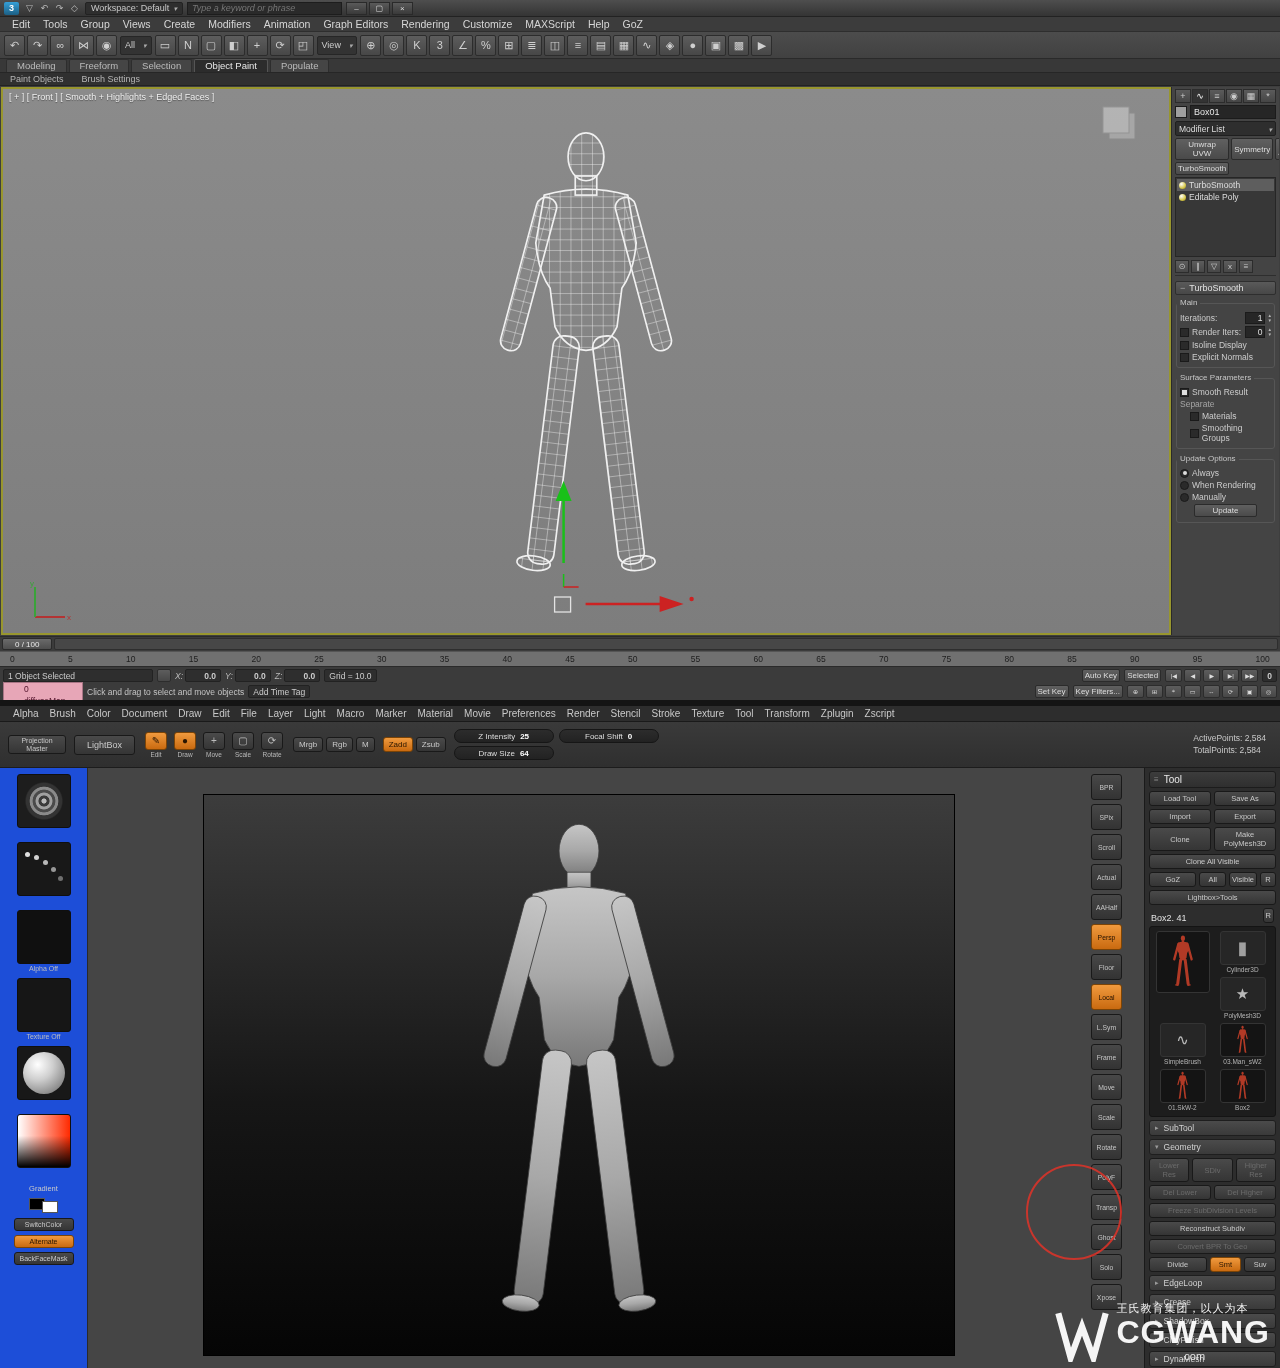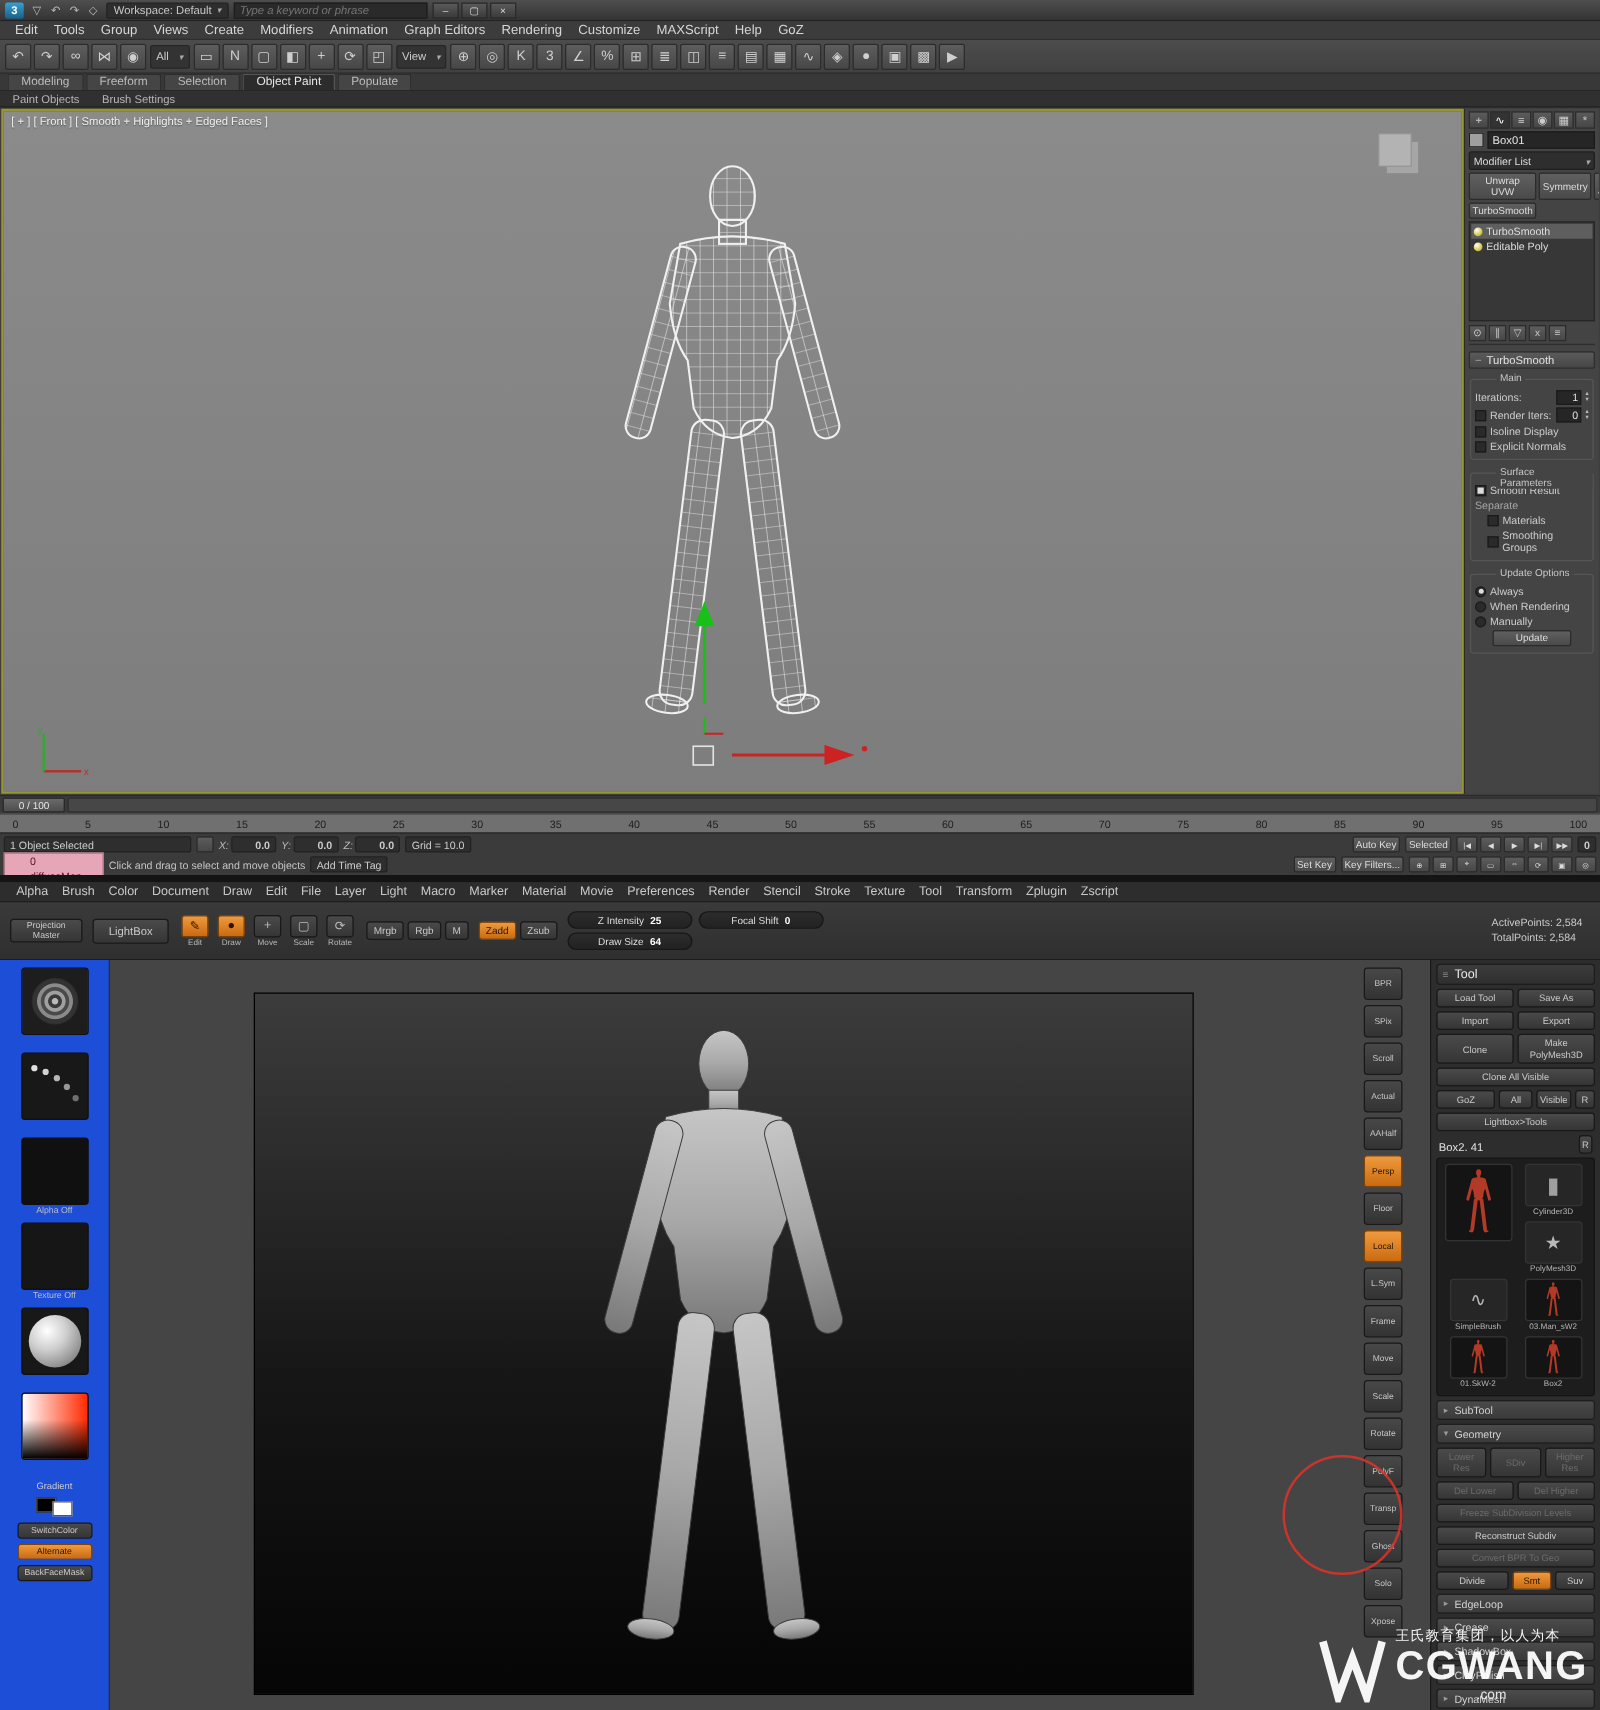--- a/index.html
+++ b/index.html
@@ -50,21 +50,21 @@
 .mxbtn.wide{width:70%;margin:2px auto;display:block}
 .stack{background:#373737;border:1px solid #262626;height:80px;display:flex;flex-direction:column;padding:1px}
 .stackrow{display:flex;align-items:center;gap:3px;padding:1px 2px;font-size:8.5px;color:#ddd}
 .stackrow.active{background:#5e5e5e}
 .bulb{width:7px;height:7px;border-radius:50%;background:radial-gradient(circle at 35% 30%,#fff,#d6c84a 60%,#8a7a1a)}
 .stackbar{display:flex;gap:2px;padding:1px 0 2px;border-bottom:1px solid #2e2e2e}
 .sico{width:14px;height:13px;background:linear-gradient(#5d5d5d,#474747);border:1px solid #2c2c2c;font-size:8px;color:#ccc;display:flex;align-items:center;justify-content:center}
 .rollhead{background:linear-gradient(#5a5a5a,#474747);border:1px solid #2e2e2e;border-radius:2px;padding:1px 4px;font-size:9px;color:#e2e2e2;display:flex;gap:4px;margin-top:3px}
 .rollhead::before{content:"−";color:#aaa}
 .groupbox{border:1px solid #565656;border-radius:3px;margin:6px 1px 2px;padding:6px 3px 3px;position:relative}
-.gb-title{position:absolute;top:-6px;left:20px;background:#444;padding:0 3px;font-size:8px;color:#c6c6c6}
+.gb-title{position:absolute;top:-6px;left:0;background:#444;padding:0 3px;font-size:8px;color:#c6c6c6}
 .irow{display:flex;align-items:center;gap:3px;margin:2px 0}
 .irow.ind{margin-left:10px}
 .lbl{font-size:8.5px;color:#ccc}
 .lbl.grow{flex:1}
 .lbl.dim{color:#a5a5a5}
 .fld{background:#262626;border:1px solid #1b1b1b;color:#e0e0e0;font-size:8.5px;padding:0 2px;min-width:20px;text-align:right}
 .spin{display:inline-flex;flex-direction:column}
 .spin::before{content:"▴";font-size:5px;line-height:5px;color:#bbb}
 .spin::after{content:"▾";font-size:5px;line-height:5px;color:#bbb}
 .chk{width:9px;height:9px;background:#2a2a2a;border:1px solid #1a1a1a;display:inline-flex;align-items:center;justify-content:center}

